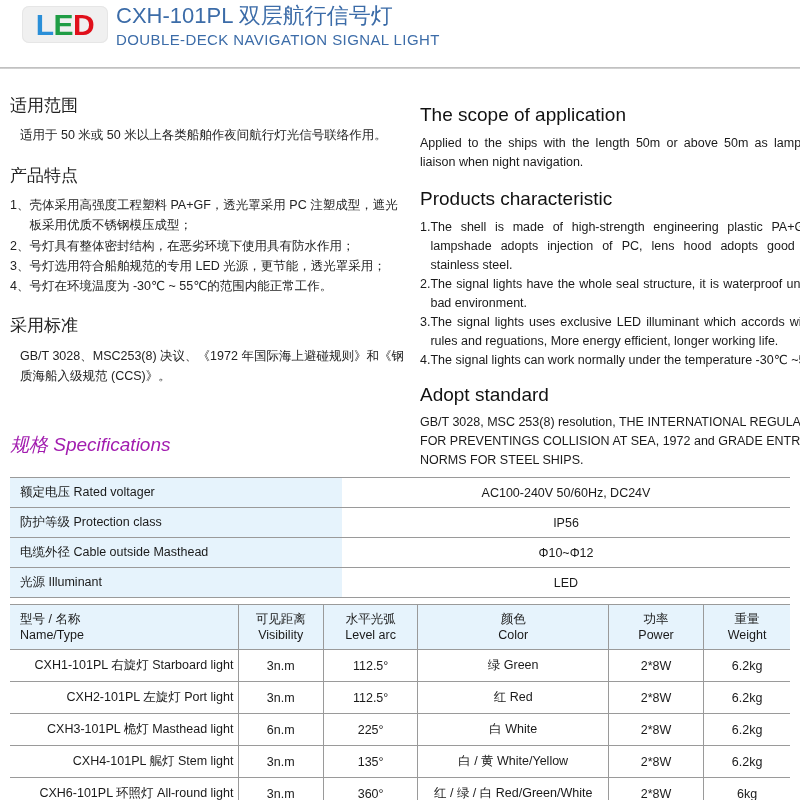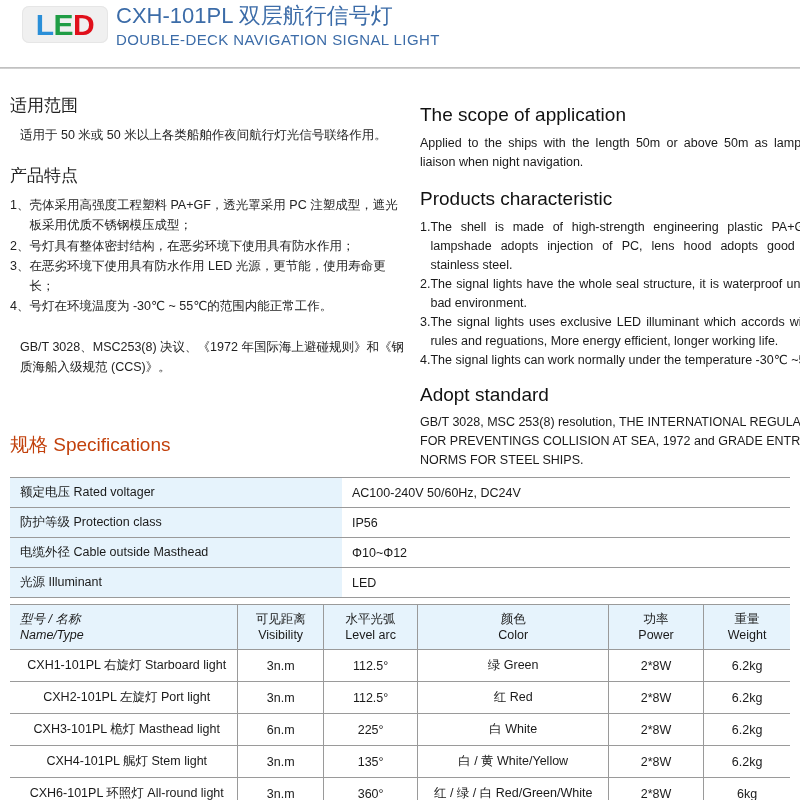--- a/index.html
+++ b/index.html
@@ -172,21 +172,22 @@
     width: 430px;
     margin: 0;
   }
 
   
   .spec-title {
     position: absolute;
     left: 10px;
     top: 432px;
     font-size: 19px;
-    color: #c2410c;
+    color: #a21caf;
+    font-style: italic;
   }
 
   .table1 {
     position: absolute;
     left: 10px;
     top: 477px;
     width: 780px;
     border-collapse: collapse;
   }
   .table1 td {
@@ -198,20 +199,21 @@
   }
   .table1 tr:last-child td {
     border-bottom: 1px solid #9a9a9a;
   }
   .t1-label {
     width: 312px;
     background: #e6f3fc;
     text-align: left;
   }
   .t1-value {
+    text-align: center;
   }
 
   .table2 {
     position: absolute;
     left: 10px;
     top: 604px;
     width: 780px;
     border-collapse: collapse;
   }
   .table2 th {
@@ -236,25 +238,25 @@
   .table2 td {
     font-size: 12.5px;
     color: #1a1a1a;
     border-bottom: 1px solid #9a9a9a;
     border-right: 1px solid #9a9a9a;
     height: 31px;
     text-align: center;
     padding: 0 4px;
   }
   .table2 td:first-child {
-    text-align: center;
+    text-align: right;
     padding-left: 10px;
   }
   .table2 td:last-child { border-right: none; }
-  .c-name { width: 242px; font-style: italic; }
+  .c-name { width: 242px; }
   .c-vis  { width: 78px; }
   .c-arc  { width: 92px; }
   .c-col  { width: 195px; }
   .c-pow  { width: 92px; }
   .c-wt   { width: 81px; }
 </style>
 </head>
 <body>
 
 <div class="header">
@@ -279,28 +281,29 @@
       <div class="list-cn-item">
         <span class="list-cn-num">1、</span>
         <span class="list-cn-txt">壳体采用高强度工程塑料 PA+GF，透光罩采用 PC 注塑成型，遮光板采用优质不锈钢模压成型；</span>
       </div>
       <div class="list-cn-item">
         <span class="list-cn-num">2、</span>
         <span class="list-cn-txt">号灯具有整体密封结构，在恶劣环境下使用具有防水作用；</span>
       </div>
       <div class="list-cn-item">
         <span class="list-cn-num">3、</span>
-        <span class="list-cn-txt">在恶劣环境下使用具有防水作用 LED 光源，更节能，使用寿命更长；</span>
+        <span class="list-cn-txt">号灯选用符合船舶规范的专用 LED 光源，更节能，透光罩采用；</span>
       </div>
       <div class="list-cn-item">
         <span class="list-cn-num">4、</span>
         <span class="list-cn-txt">号灯在环境温度为 -30℃ ~ 55℃的范围内能正常工作。</span>
       </div>
     </div>
 
+    <div class="h-cn">采用标准</div>
     <div class="p-cn">GB/T 3028、MSC253(8) 决议、《1972 年国际海上避碰规则》和《钢质海船入级规范 (CCS)》。</div>
   </div>
 
   <div class="col-right">
     <div class="h-en">The scope of application</div>
     <div class="p-en p-en-wrap">Applied to the ships with the length 50m or above 50m as lamp signal liaison when night navigation.</div>
 
     <div class="h-en">Products characteristic</div>
     <div class="list-en">
       <div class="list-en-item">

